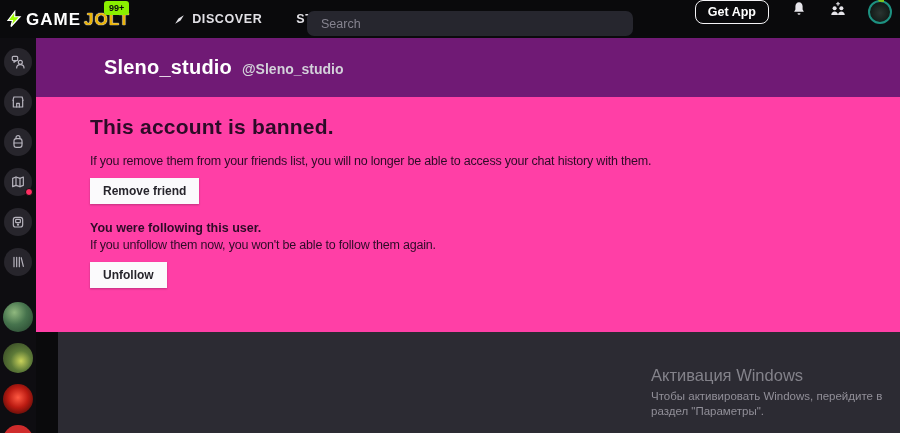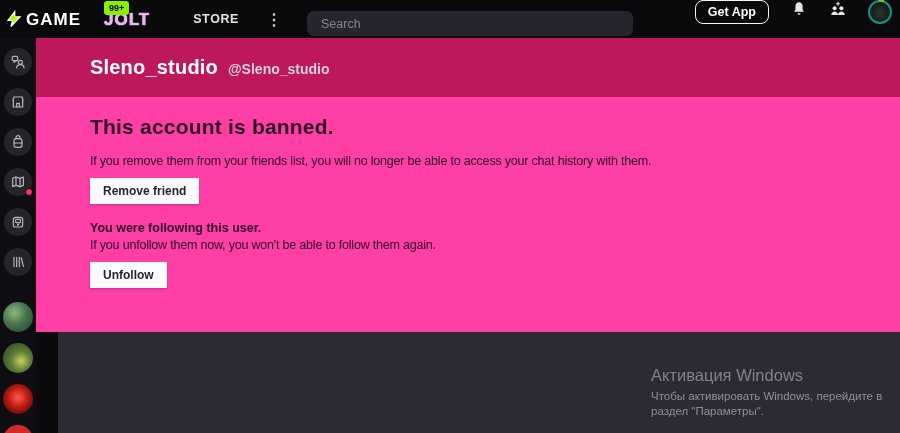--- a/index.html
+++ b/index.html
@@ -7,21 +7,21 @@
     font-family:"Liberation Sans", sans-serif; }
   .page { position:relative; width:900px; height:433px; }
 
   
   .topbar { position:absolute; top:0; left:0; width:900px; height:38px;
     background:#0a0a0c; display:flex; align-items:center; z-index:5; }
   .logo { position:relative; display:flex; align-items:center; gap:3px;
     margin-left:5px; height:38px; cursor:pointer; }
   .logo-text { font-weight:900; font-size:17px; letter-spacing:1px; line-height:1; }
   .logo-game { color:#ffffff; }
-  .logo-jolt { color:#f0abfc; margin-left:20px; text-shadow:0 0 1px #fff, 0 0 1px #fff;text-align:center; }
+  .logo-jolt { color:#eab308; margin-left:0; text-shadow:0 0 1px #fff, 0 0 1px #fff;text-align:center; }
   .count-badge { position:absolute; top:1px; left:99px; background:#8aef00; color:#0a0a0c;
     font-size:9px; font-weight:700; padding:1.5px 5px; border-radius:3px; line-height:1.2; }
   .topnav { display:flex; align-items:center; margin-left:26px; gap:0; }
   .topnav-item { display:flex; align-items:center; gap:6px; color:#e2e1e6;
     font-size:12.5px; font-weight:700; letter-spacing:0.6px; padding:0 17px; cursor:pointer; }
   .kebab { color:#c9c7cf; font-size:16px; font-weight:700; padding:0 10px; cursor:pointer; }
   .search { position:absolute; left:307px; top:11px; width:326px; height:25px;
     background:#26262e; border:none; border-radius:7px; color:#d6d4dc;
     padding:0 14px; font-size:12.5px; font-family:"Liberation Sans", sans-serif; outline:none; }
   .search::placeholder { color:#85838f; }
@@ -51,22 +51,22 @@
   .rail-divider { width:16px; height:1px; background:#3b3a43; margin:2px 0 12px; }
   .rail-avatar { width:30px; height:30px; min-height:30px; border-radius:50%;
     margin-bottom:11px; cursor:pointer; }
   .avatar-frog { background:radial-gradient(circle at 38% 35%, #8fb87e 0%, #46734d 45%, #23402c 100%); }
   .avatar-frog-lips { background:radial-gradient(circle at 60% 60%, #c9d25a 0%, #5d7a38 40%, #2b3a20 100%); }
   .avatar-red-creature { background:radial-gradient(circle at 50% 45%, #ff5a43 0%, #bb1b12 45%, #2a0503 100%); }
   .avatar-santa { background:linear-gradient(180deg, #cf2b2b 0%, #cf2b2b 38%, #f0eeee 38%, #f0eeee 52%, #7e5336 52%, #5d3c24 100%); }
 
   
   .main { position:absolute; top:38px; left:36px; width:864px; height:395px; }
-  .profile-header { height:59px; background:#be185d; display:flex;
-    align-items:center; padding-left:54px; }
+  .profile-header { height:59px; background:#701a75; display:flex;
+    align-items:center; padding-left:68px; }
   .display-name { color:#ffffff; font-size:20px; font-weight:800; letter-spacing:0.2px; }
   .username { color:#d3d1da; font-size:14px; font-weight:700; margin-left:10px; padding-top:3px; }
 
   .ban-banner { height:235px; background:#ff3fa6; padding:14px 54px 0; color:#2d0b27; }
   .ban-title { font-size:21px; font-weight:800; letter-spacing:0.2px; margin:4px 0 15px; }
   .ban-heading { font-size:12.5px; font-weight:800; margin-bottom:3px; }
   .ban-desc { font-size:12.5px; letter-spacing:-0.2px; margin-bottom:10px; }
   .pink-action-btn { background:#fbfafc; color:#27252c; border:none; border-radius:0;
     font-weight:700; font-size:12px; padding:6px 13px; cursor:pointer;
     font-family:"Liberation Sans", sans-serif; box-shadow:0 1px 2px rgba(0,0,0,0.25); }
@@ -87,20 +87,26 @@
       <svg class="tb-icon" width="15" height="17" viewBox="0 0 24 24">
         <path d="M13 2 L4 14 H10 L8 22 L20 9 H13 Z" fill="#9eff00" stroke="#ffffff" stroke-width="1.6"></path>
       </svg>
       <span class="logo-text logo-game">GAME</span>
       <span class="logo-text logo-jolt">JOLT</span>
       <span class="count-badge">99+</span>
     </div>
 
     <nav class="topnav">
       <div class="topnav-item">
+        <svg width="13" height="13" viewBox="0 0 24 24">
+          <path d="M20 4 L10 10 L4 20 L14 14 Z" fill="#e2e1e6"></path>
+        </svg>
+        <span>DISCOVER</span>
+      </div>
+      <div class="topnav-item">
         <span>STORE</span>
       </div>
       <span class="kebab">⋮</span>
     </nav>
 
     <input class="search" type="text" placeholder="Search" style="">
 
     <div class="topbar-right">
       <button class="get-app-btn">Get App</button>
       <svg class="tb-icon" viewBox="0 0 24 24">

